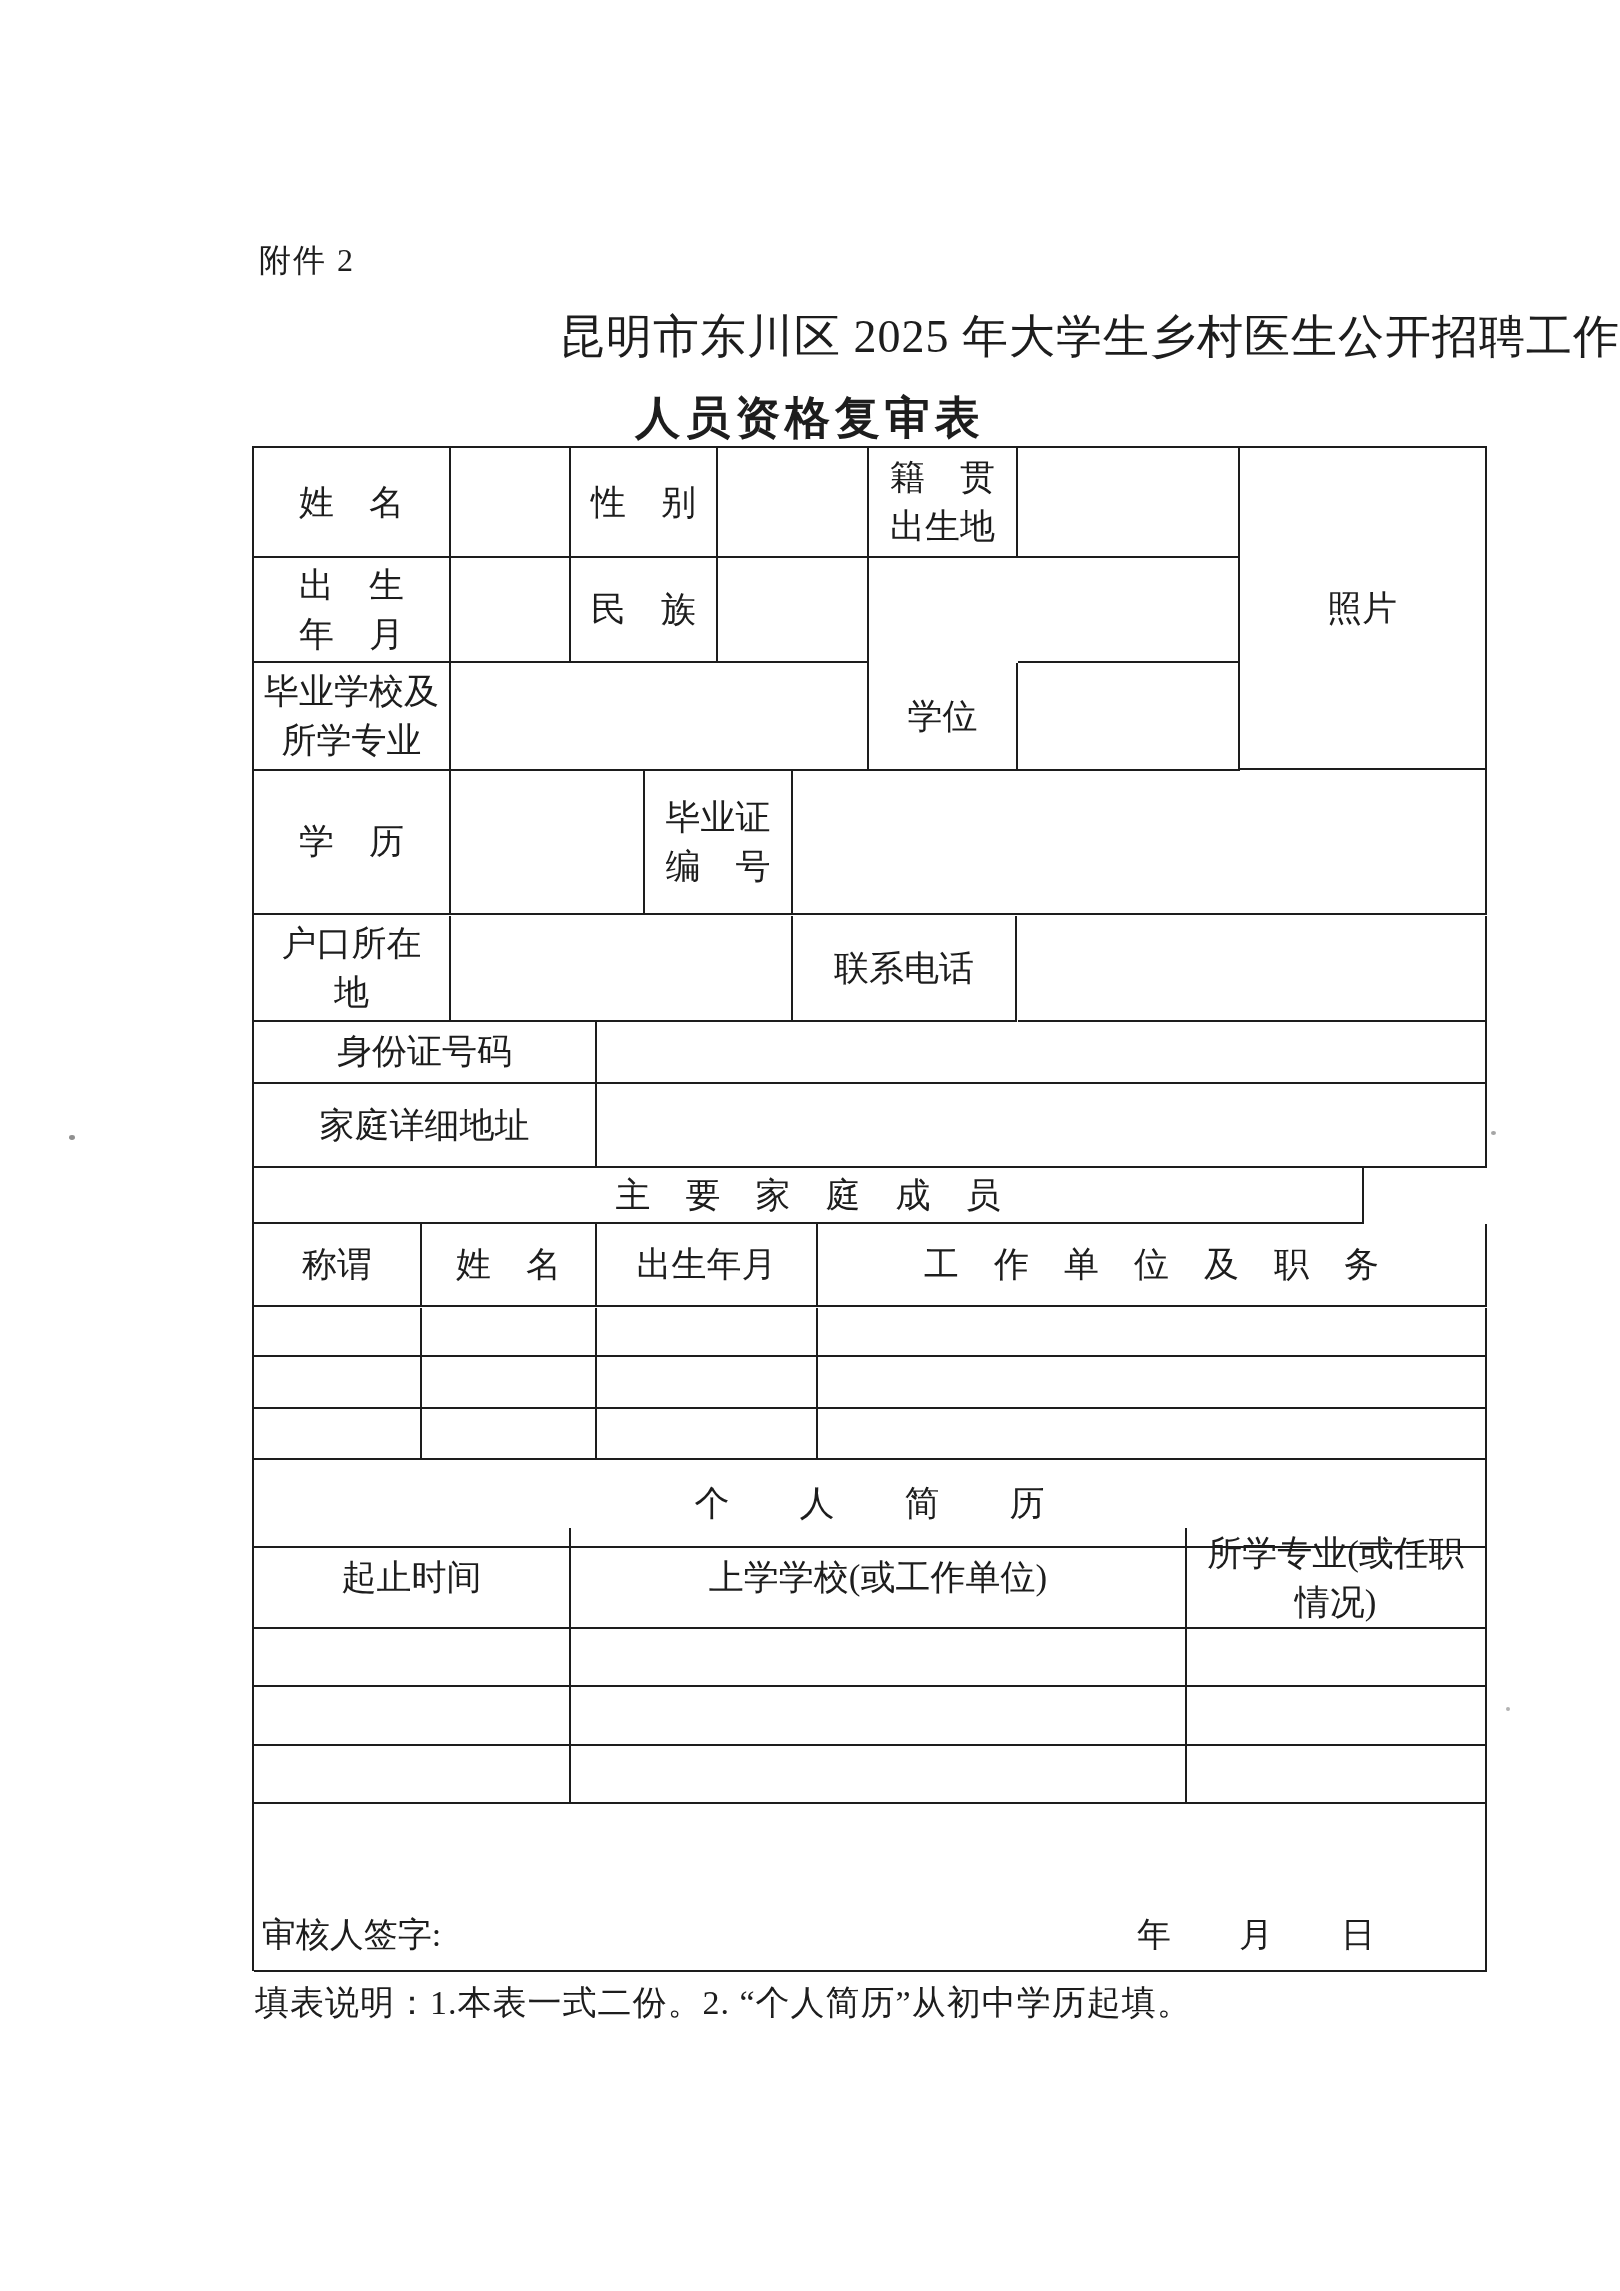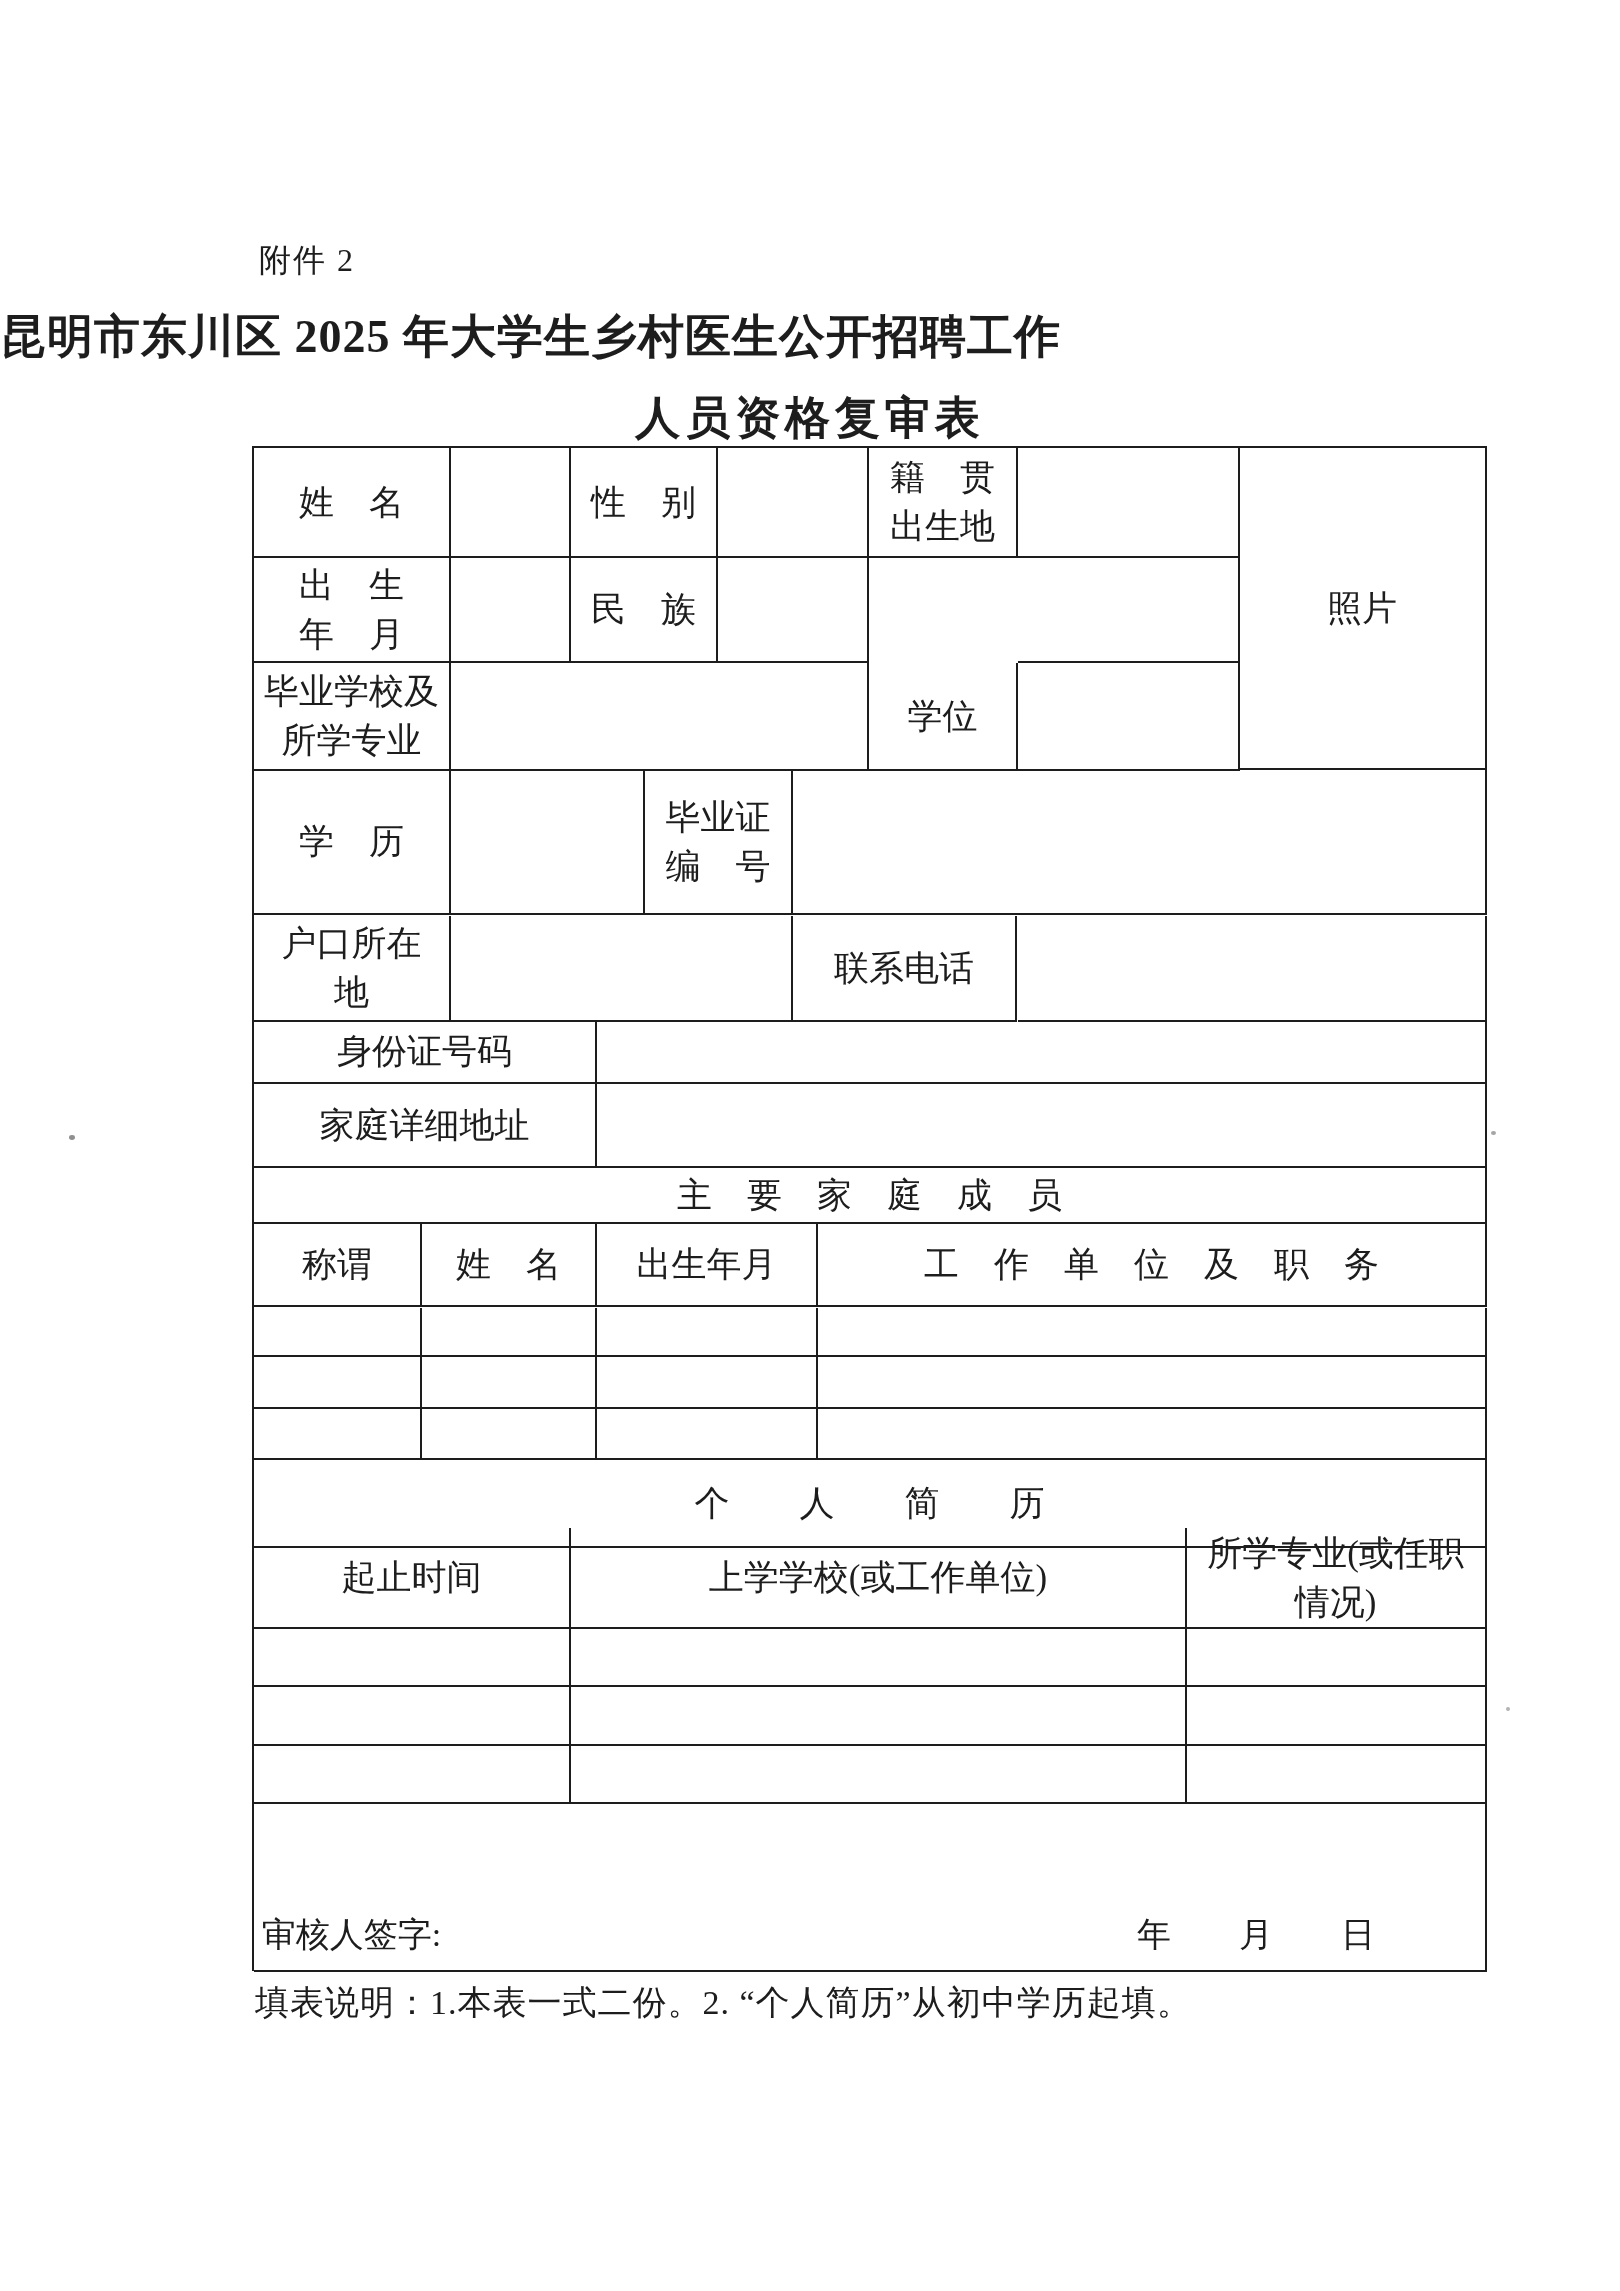--- a/index.html
+++ b/index.html
@@ -10,21 +10,21 @@
     font-family:"Liberation Serif","DejaVu Serif",serif;
     color:#1d1d1d;
     overflow:hidden;
   }
   .attachment{
     position:absolute;left:259px;top:239px;
     font-size:32px;letter-spacing:2px;
   }
   .title1{
     position:absolute;left:0;right:0;top:306px;
-    text-align:left;font-size:46px;font-weight:bold;letter-spacing:1px;
+    text-align:right;font-size:46px;font-weight:normal;letter-spacing:1px;
   }
   .title2{
     position:absolute;left:0;right:0;top:388px;
     text-align:center;font-size:45px;font-weight:bold;letter-spacing:4.9px;
   }
   .table{
     position:absolute;left:252px;top:446px;width:1233px;height:1523px;
     border-top:2.9px solid #1d1d1d;border-left:2.9px solid #1d1d1d;
   }
   .cell{
@@ -93,21 +93,21 @@
   <div class="cell" style="left:197px;top:468px;width:342px;height:106px"></div>
   <div class="cell" style="left:539px;top:468px;width:224px;height:106px">联系电话</div>
   <div class="cell" style="left:764px;top:468px;width:469px;height:106px"></div>
 
   <div class="cell" style="left:0;top:573px;width:343px;height:63px">身份证号码</div>
   <div class="cell" style="left:343px;top:573px;width:890px;height:63px"></div>
 
   <div class="cell" style="left:0;top:636px;width:343px;height:84px">家庭详细地址</div>
   <div class="cell" style="left:343px;top:636px;width:890px;height:84px"></div>
 
-  <div class="cell" style="left:0;top:720px;width:1233px;height:56px">主　要　家　庭　成　员</div>
+  <div class="cell" style="left:0;top:720px;width:1110px;height:56px">主　要　家　庭　成　员</div>
 
   <div class="cell" style="left:0;top:776px;width:168px;height:83px">称谓</div>
   <div class="cell" style="left:168px;top:776px;width:175px;height:83px">姓　名</div>
   <div class="cell" style="left:343px;top:776px;width:221px;height:83px">出生年月</div>
   <div class="cell" style="left:564px;top:776px;width:669px;height:83px">工　作　单　位　及　职　务</div>
 
   <div class="cell" style="left:0;top:860px;width:168px;height:49px"></div>
   <div class="cell" style="left:168px;top:860px;width:175px;height:49px"></div>
   <div class="cell" style="left:343px;top:860px;width:221px;height:49px"></div>
   <div class="cell" style="left:564px;top:860px;width:669px;height:49px"></div>

